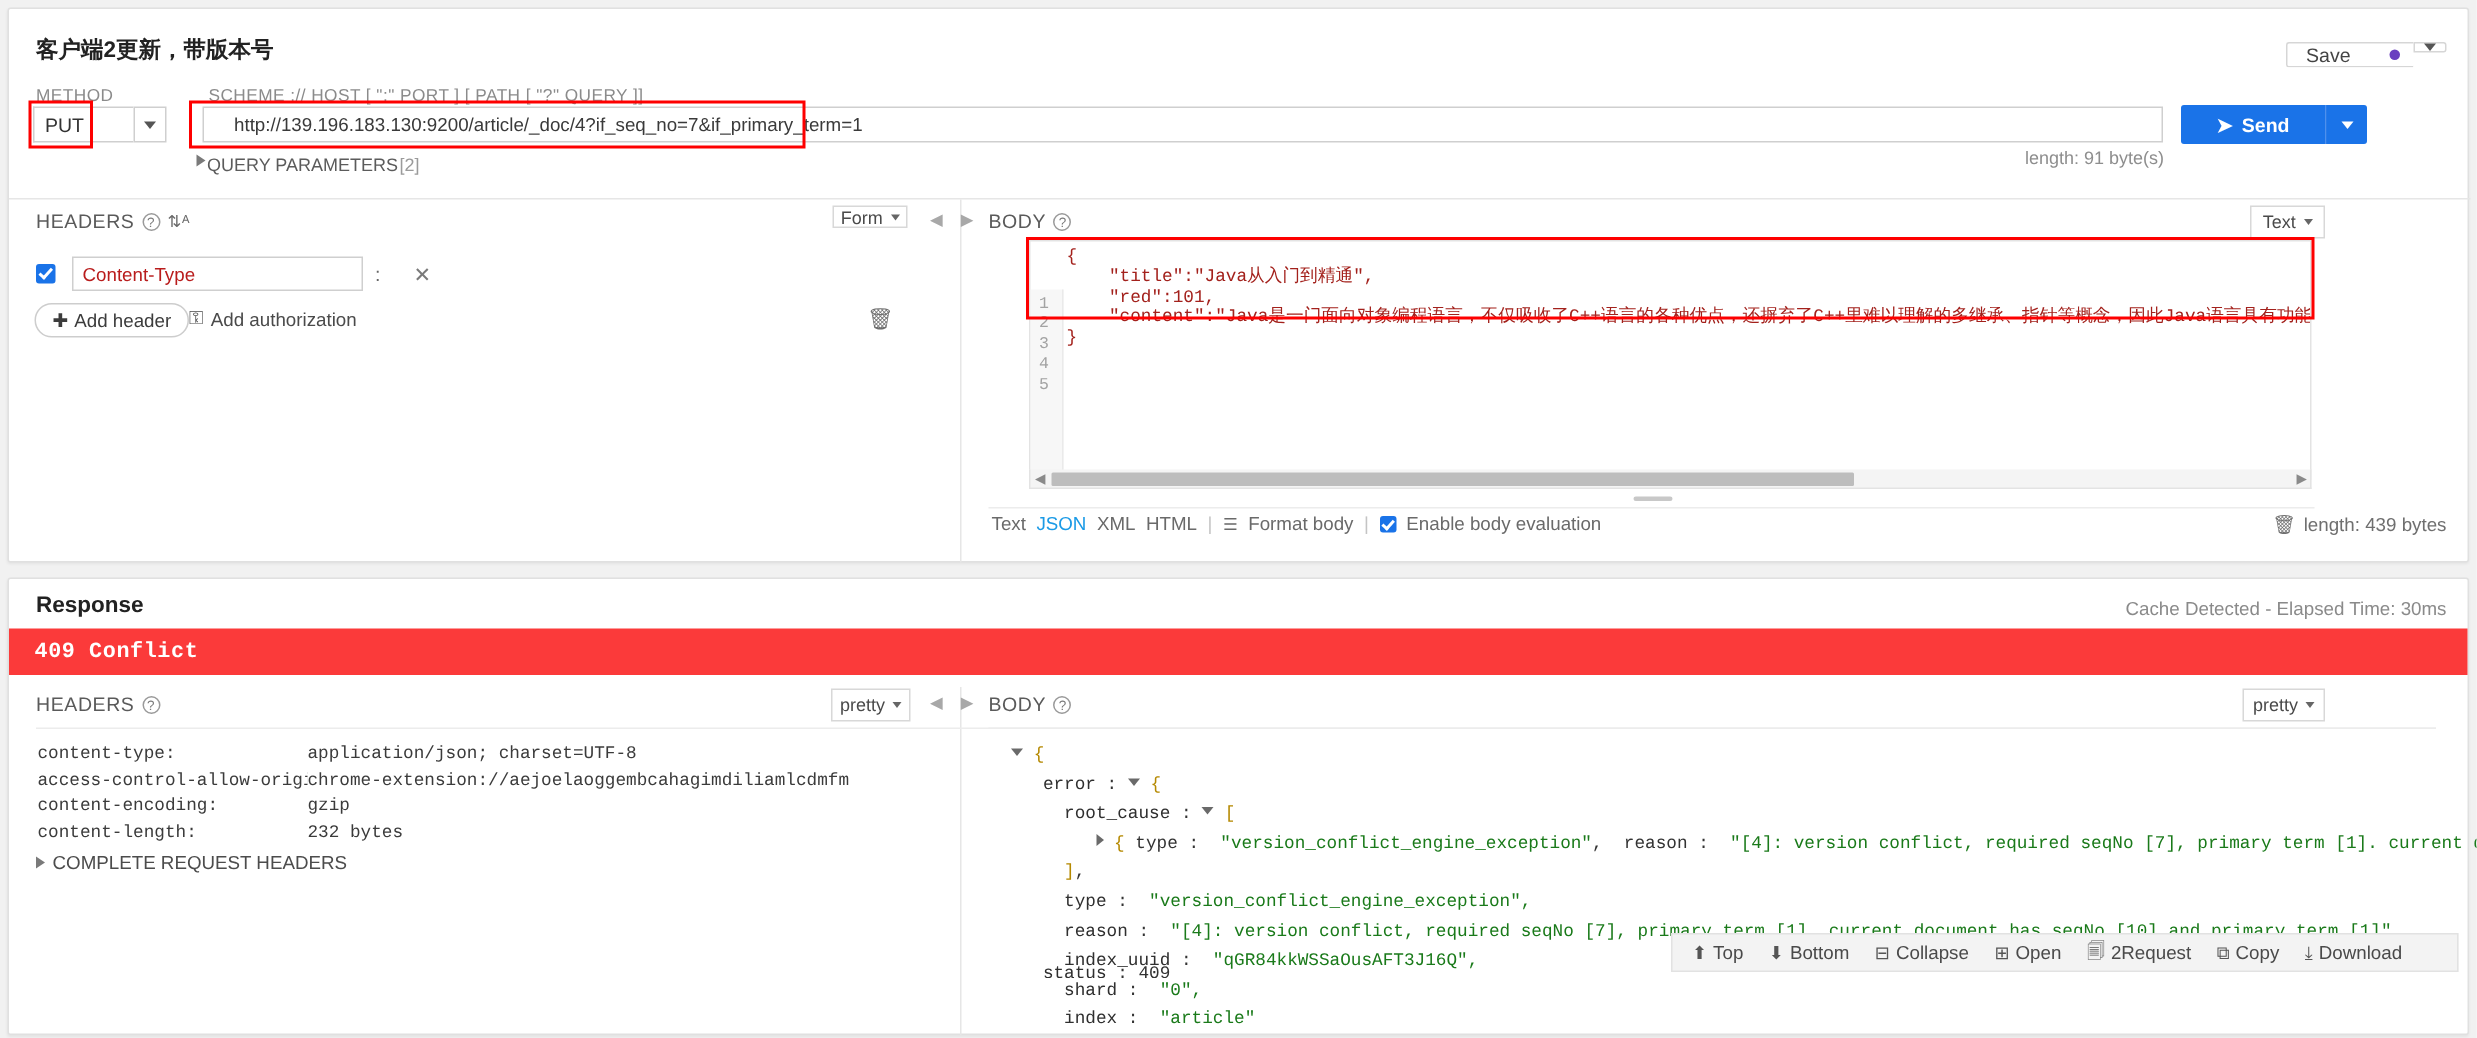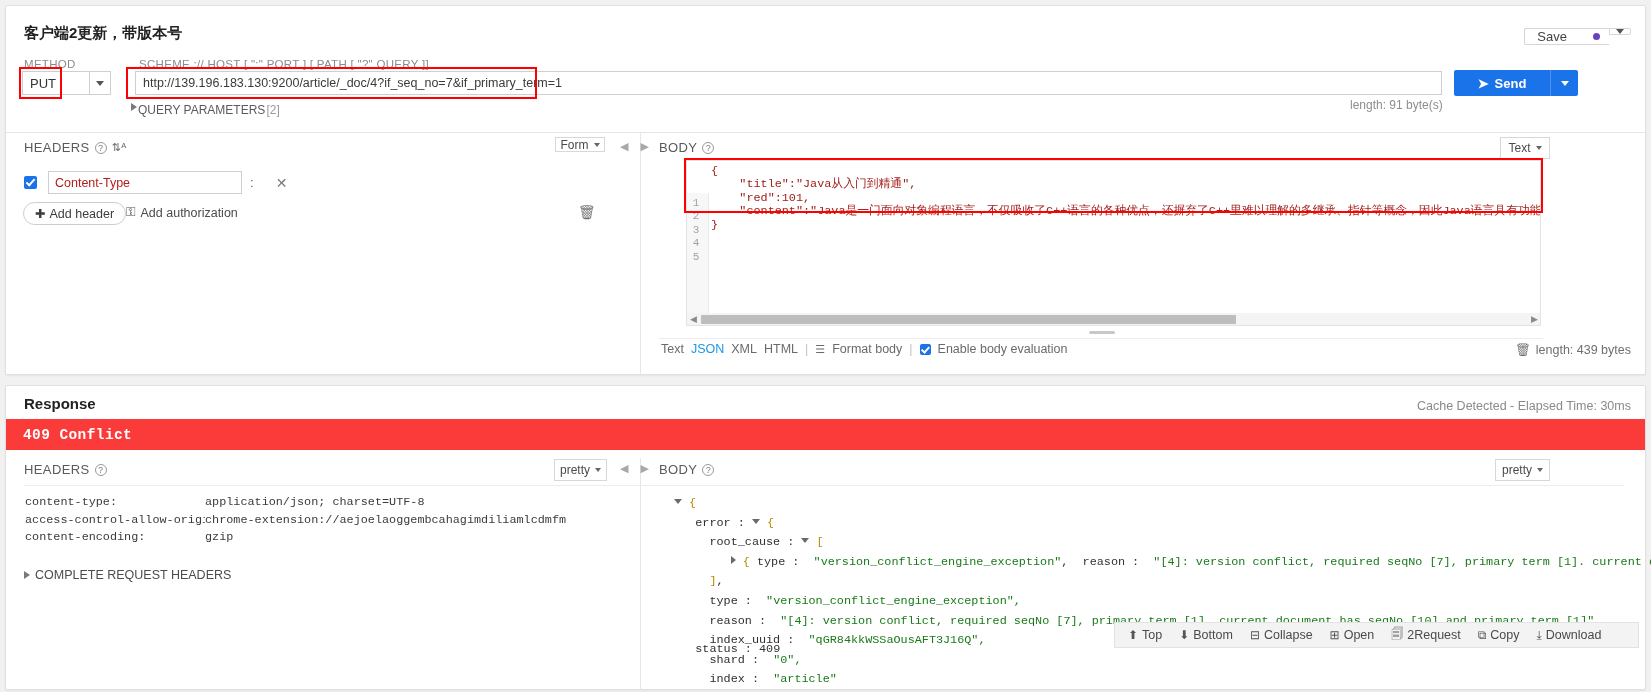--- a/index.html
+++ b/index.html
@@ -80,21 +80,21 @@
   .ro-method { left: 13px; top: 61px; width: 43px; height: 32px; }
   .ro-url    { left: 120px; top: 61px; width: 411px; height: 32px; }
   .ro-body   { left: 678px; top: 152px; width: 859px; height: 55px; }
 
   .url-input {
     position: absolute; left: 129px; top: 65px;
     width: 1307px; height: 24px;
     border: 1px solid #cfcfcf; background: #fff;
     font-family: "Liberation Sans", sans-serif;
     font-size: 12.5px; color: #3a3a3a;
-    padding: 0 7px;
+    padding: 0 20px;
   }
   .url-len {
     position: absolute; left: 1344px; top: 92px;
     font-size: 12px; color: #8e8e8e;
   }
 
   .send-btn {
     position: absolute; left: 1448px; top: 64px;
     width: 96px; height: 26px;
     background: #1a73e8; color: #fff;
@@ -522,20 +522,24 @@
           <span>application/json; charset=UTF-8</span>
         </div>
         <div class="rh-row">
           <span class="rh-k">access-control-allow-origi…</span>
           <span>chrome-extension://aejoelaoggembcahagimdiliamlcdmfm</span>
         </div>
         <div class="rh-row">
           <span class="rh-k">content-encoding:</span>
           <span>gzip</span>
         </div>
+        <div class="rh-row">
+          <span class="rh-k">content-length:</span>
+          <span>232 bytes</span>
+        </div>
       </div>
 
     <div class="complete-req">
       <span class="tri-r"></span>
       <span>COMPLETE REQUEST HEADERS</span>
     </div>
 
     <div class="json-tree" id="jsontree"><span class="tri-d"></span> <span class="jt-brace">{</span>
    <span class="jt-key">error</span> : <span class="tri-d"></span> <span class="jt-brace">{</span>
      <span class="jt-key">root_cause</span> : <span class="tri-d"></span> <span class="jt-brace">[</span>

